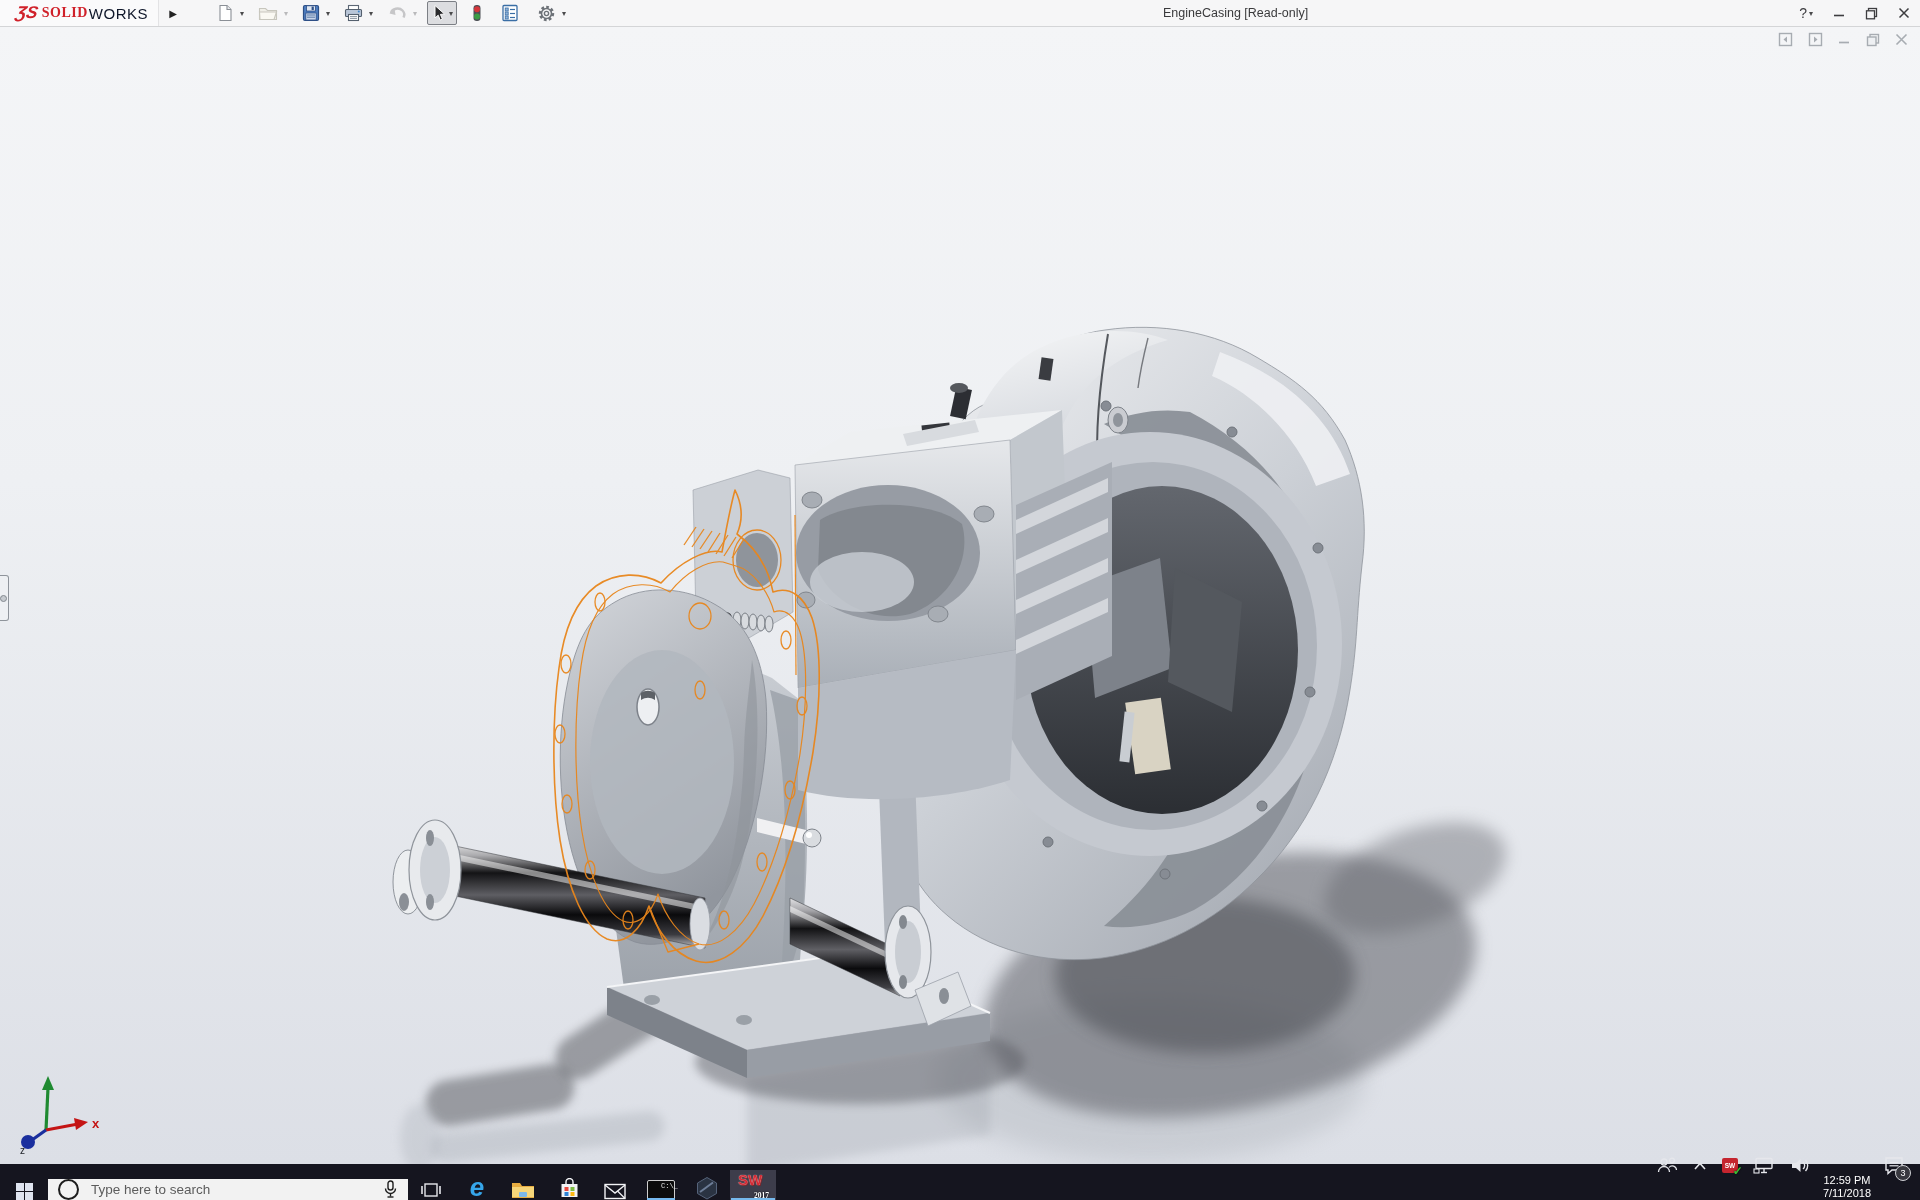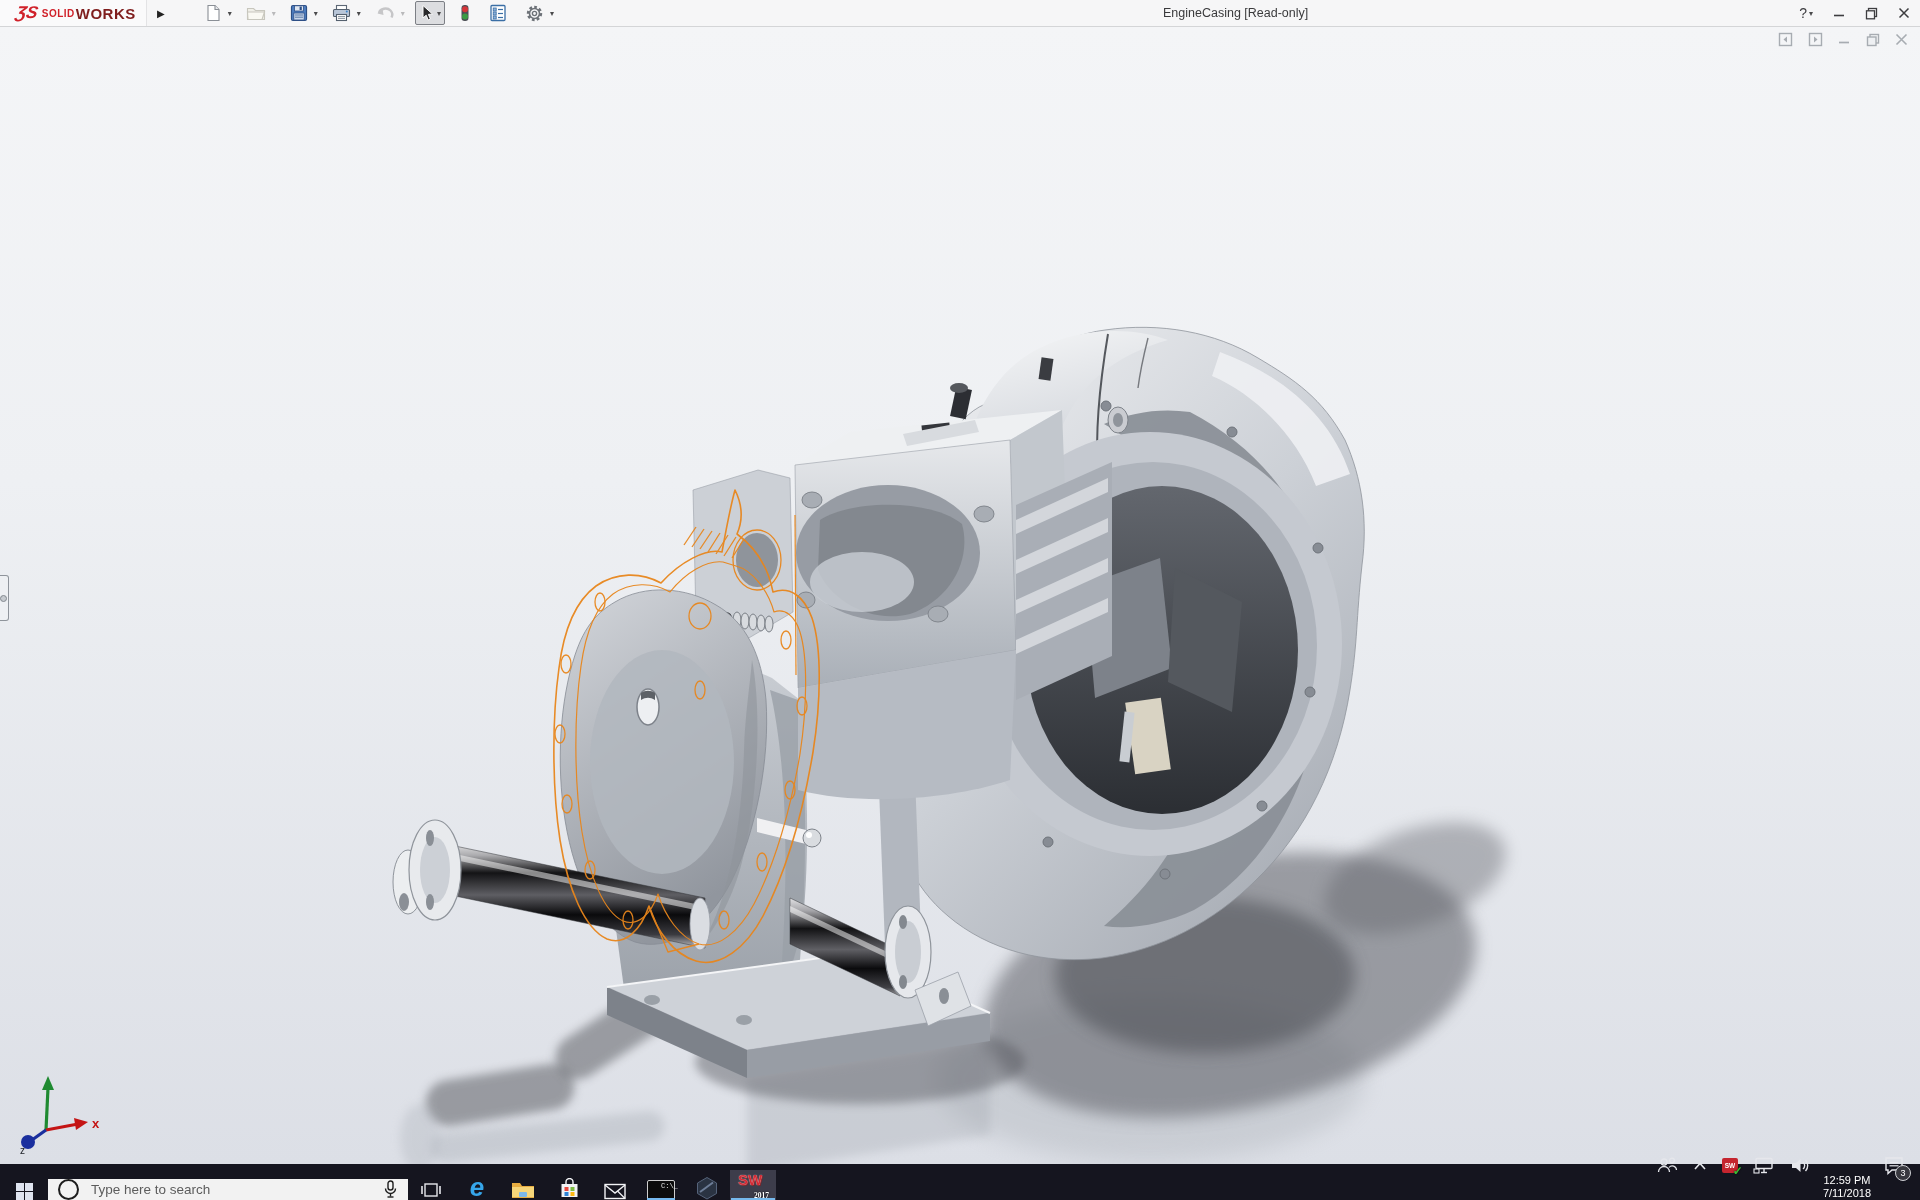--- a/index.html
+++ b/index.html
@@ -4,22 +4,22 @@
 <style>
   html,body{margin:0;padding:0;width:1920px;height:1200px;overflow:hidden;
     font-family:"Liberation Sans",sans-serif;background:#e8eaee;position:relative;}
 
   
   .titlebar{position:absolute;top:0;left:0;right:0;height:26px;background:#f6f6f7;
     border-bottom:1px solid #d4d5d7;display:flex;align-items:center;z-index:10;}
   .logo{display:flex;align-items:baseline;gap:4px;padding:0 10px 0 16px;height:100%;
     align-items:center;background:#fafafb;border-right:1px solid #e3e3e5;}
   .logo-mark{font-style:italic;font-weight:700;font-size:17px;color:#d0212a;transform:skewX(-12deg);}
-  .logo-bold{font-weight:700;font-size:10px;color:#d0212a;letter-spacing:.5px;}
-  .logo-light{font-weight:700;font-size:15px;color:#7f1d1d;letter-spacing:.5px;margin-left:-3px;}
+  .logo-bold{font-weight:700;font-size:14px;color:#d0212a;letter-spacing:.5px;font-family:Liberation Serif, serif;}
+  .logo-light{font-weight:400;font-size:15px;color:#0f172a;letter-spacing:.5px;margin-left:-3px;}
   .flyout{width:20px;height:20px;margin:0 4px;display:flex;align-items:center;justify-content:center;
     color:#222;font-size:10px;cursor:pointer;}
   .tb{display:flex;align-items:center;margin-left:26px;}
   .tb-group{display:flex;align-items:center;margin-right:10px;}
   .tb-btn{height:22px;display:flex;align-items:center;padding:0 3px;border:1px solid transparent;border-radius:2px;}
   .tb-btn.active{background:#dcdde0;border-color:#7c7f85;}
   .caret{font-size:8px;color:#4a4a4c;margin-left:2px;}
   .caret.dim{color:#b9b9bb;}
   .title{position:absolute;left:1163px;top:6px;font-size:12.5px;color:#3a3a3c;white-space:nowrap;}
   .winctl{position:absolute;right:10px;top:0;height:26px;display:flex;align-items:center;gap:20px;}

